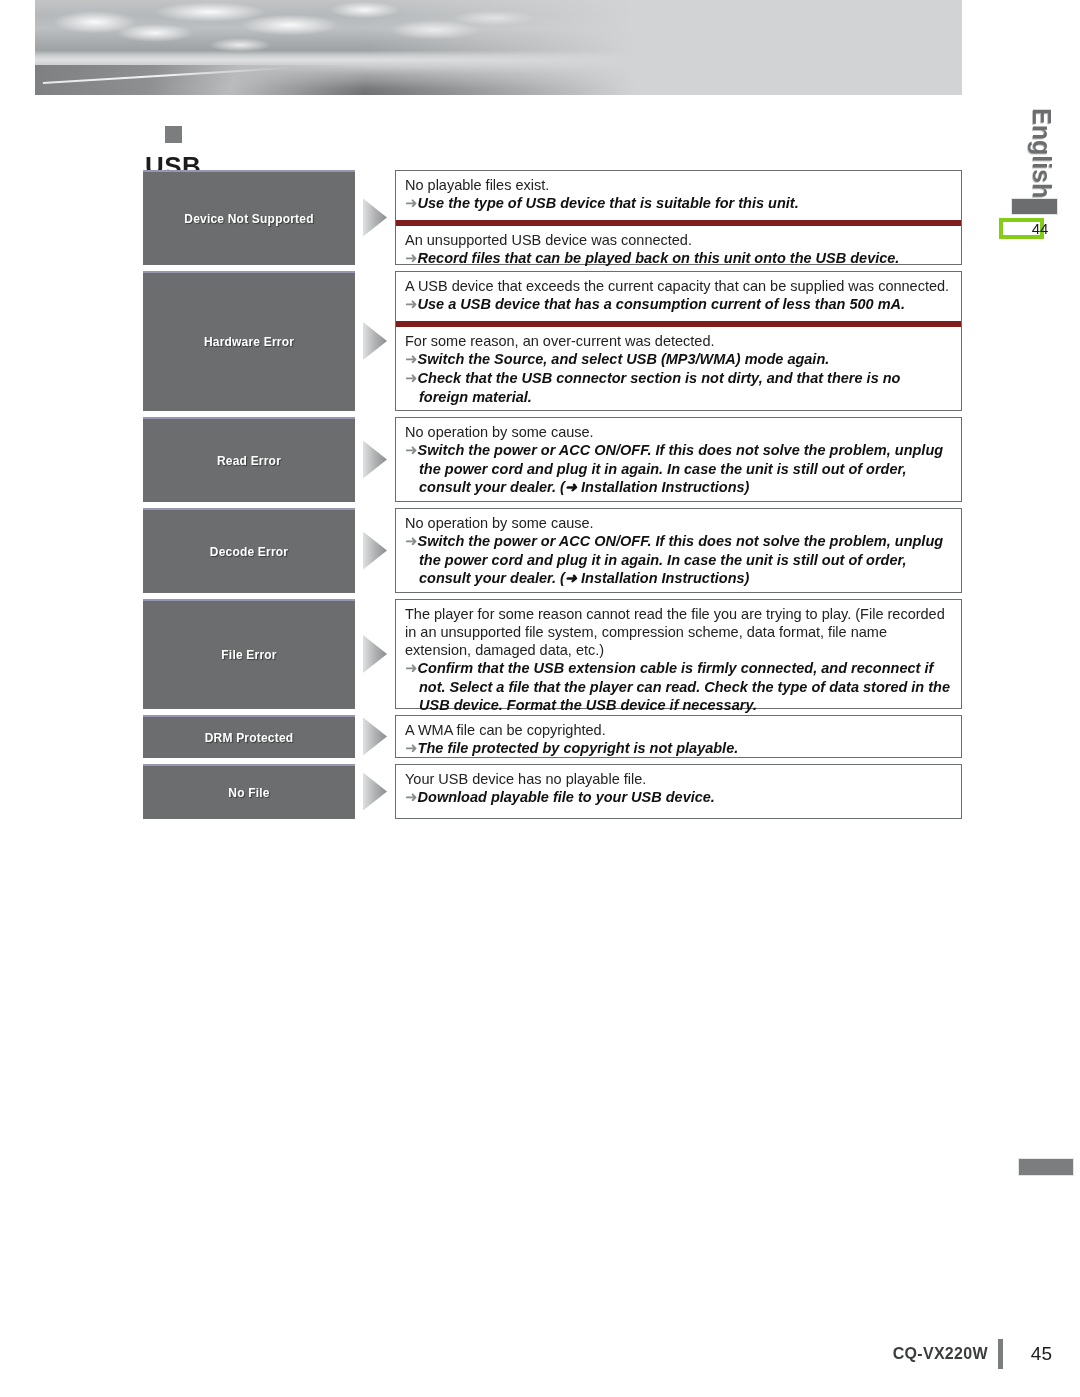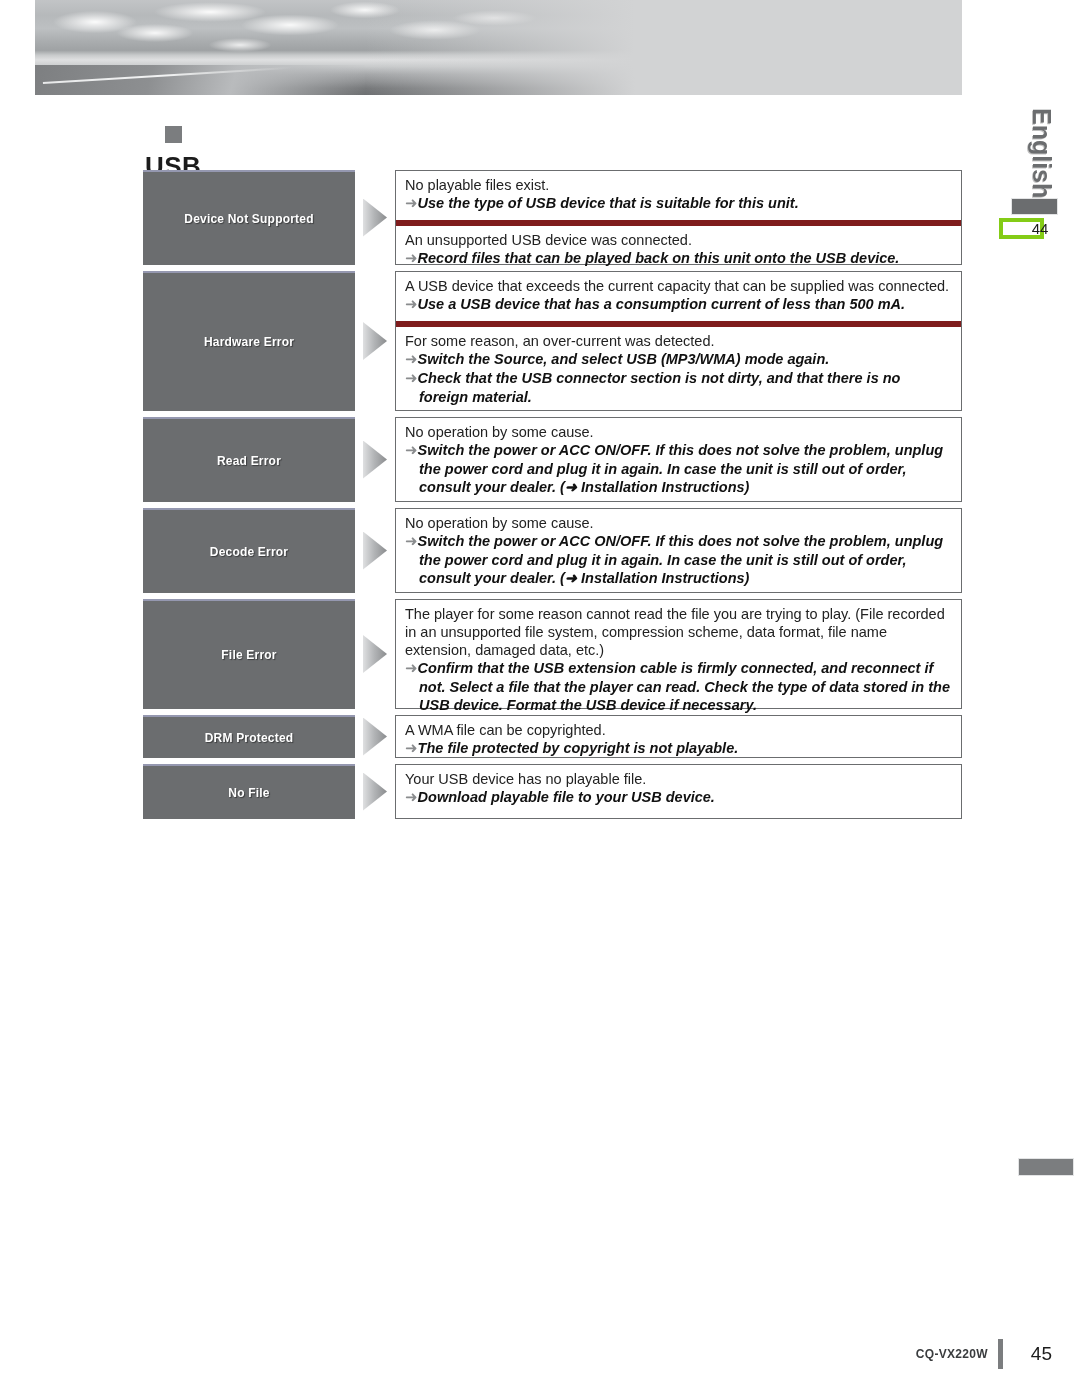--- a/index.html
+++ b/index.html
@@ -132,21 +132,21 @@
     width: 56px; height: 18px; background: #7b7d7f;
     border: 1px solid #e3e4e5;
   }
 
   
   .footer {
     position: absolute; right: 28px; bottom: 28px;
     display: flex; align-items: center; gap: 0;
   }
   .model {
-    font-size: 12px; font-weight: bold; color: #3a3c3e;
+    font-size: 16px; font-weight: bold; color: #3a3c3e;
     letter-spacing: .3px; padding-right: 10px;
   }
   .foot-rule { width: 5px; height: 30px; background: #7b7d7f; }
   .foot-page {
     font-size: 19px; color: #1c1c1c; padding-left: 16px; min-width: 32px;
     text-align: right;
     margin-left: 12px;
   }
 </style>
 </head>

